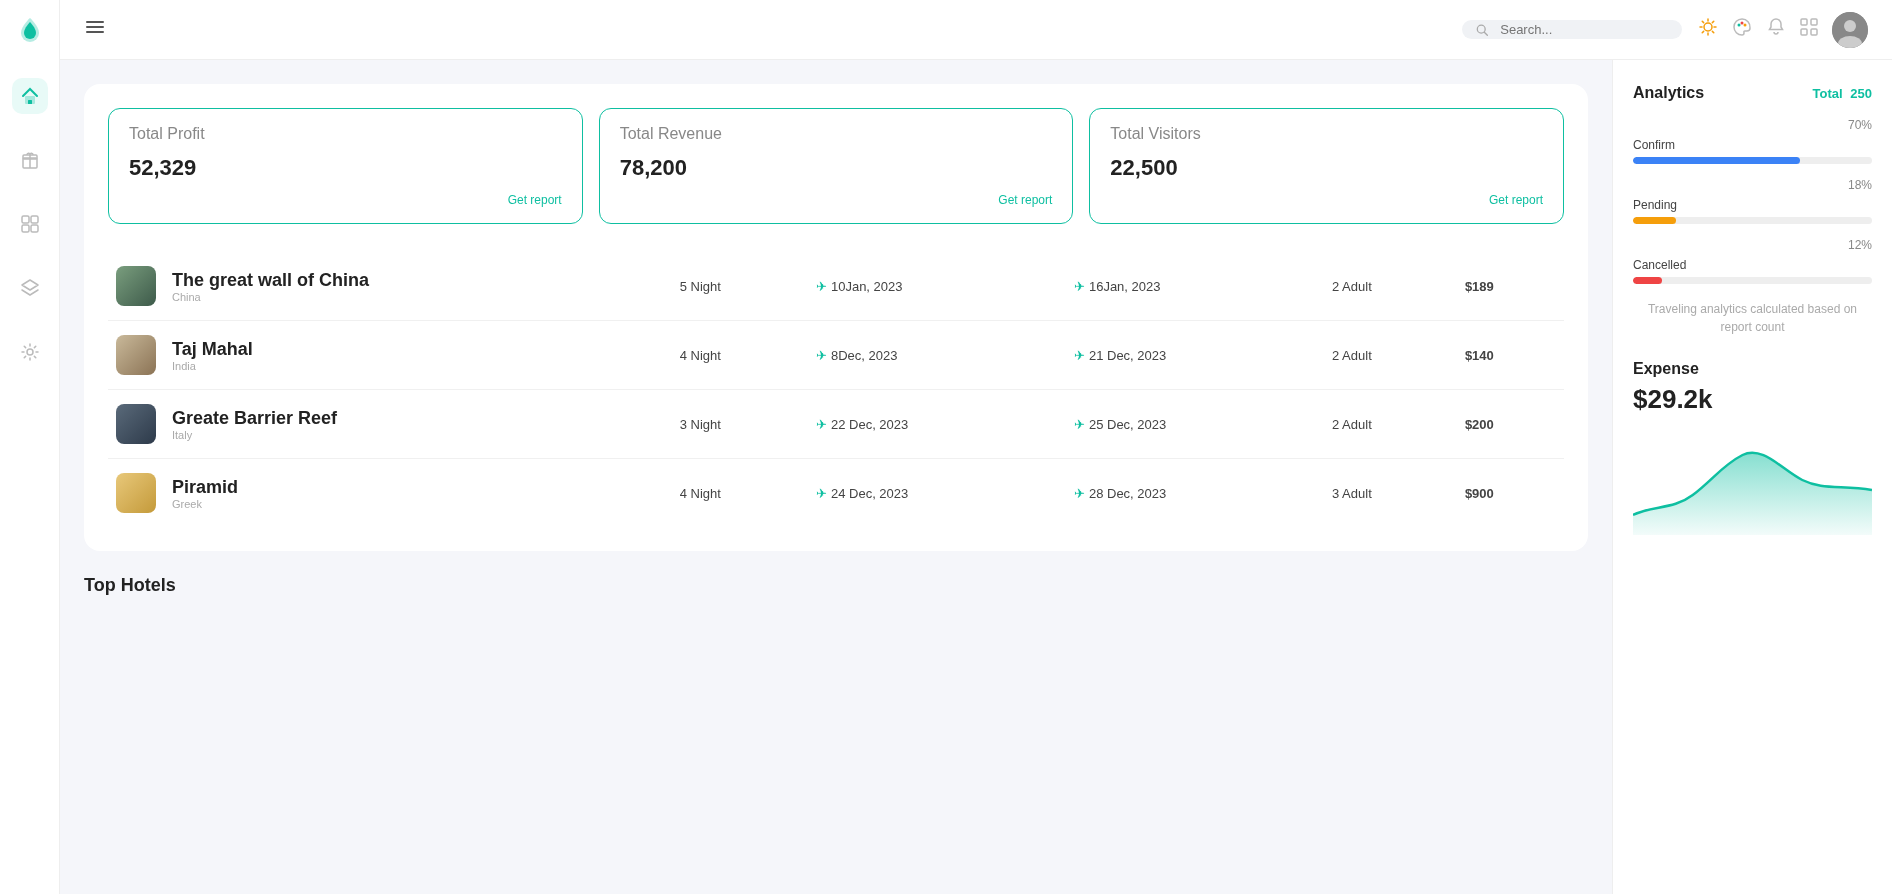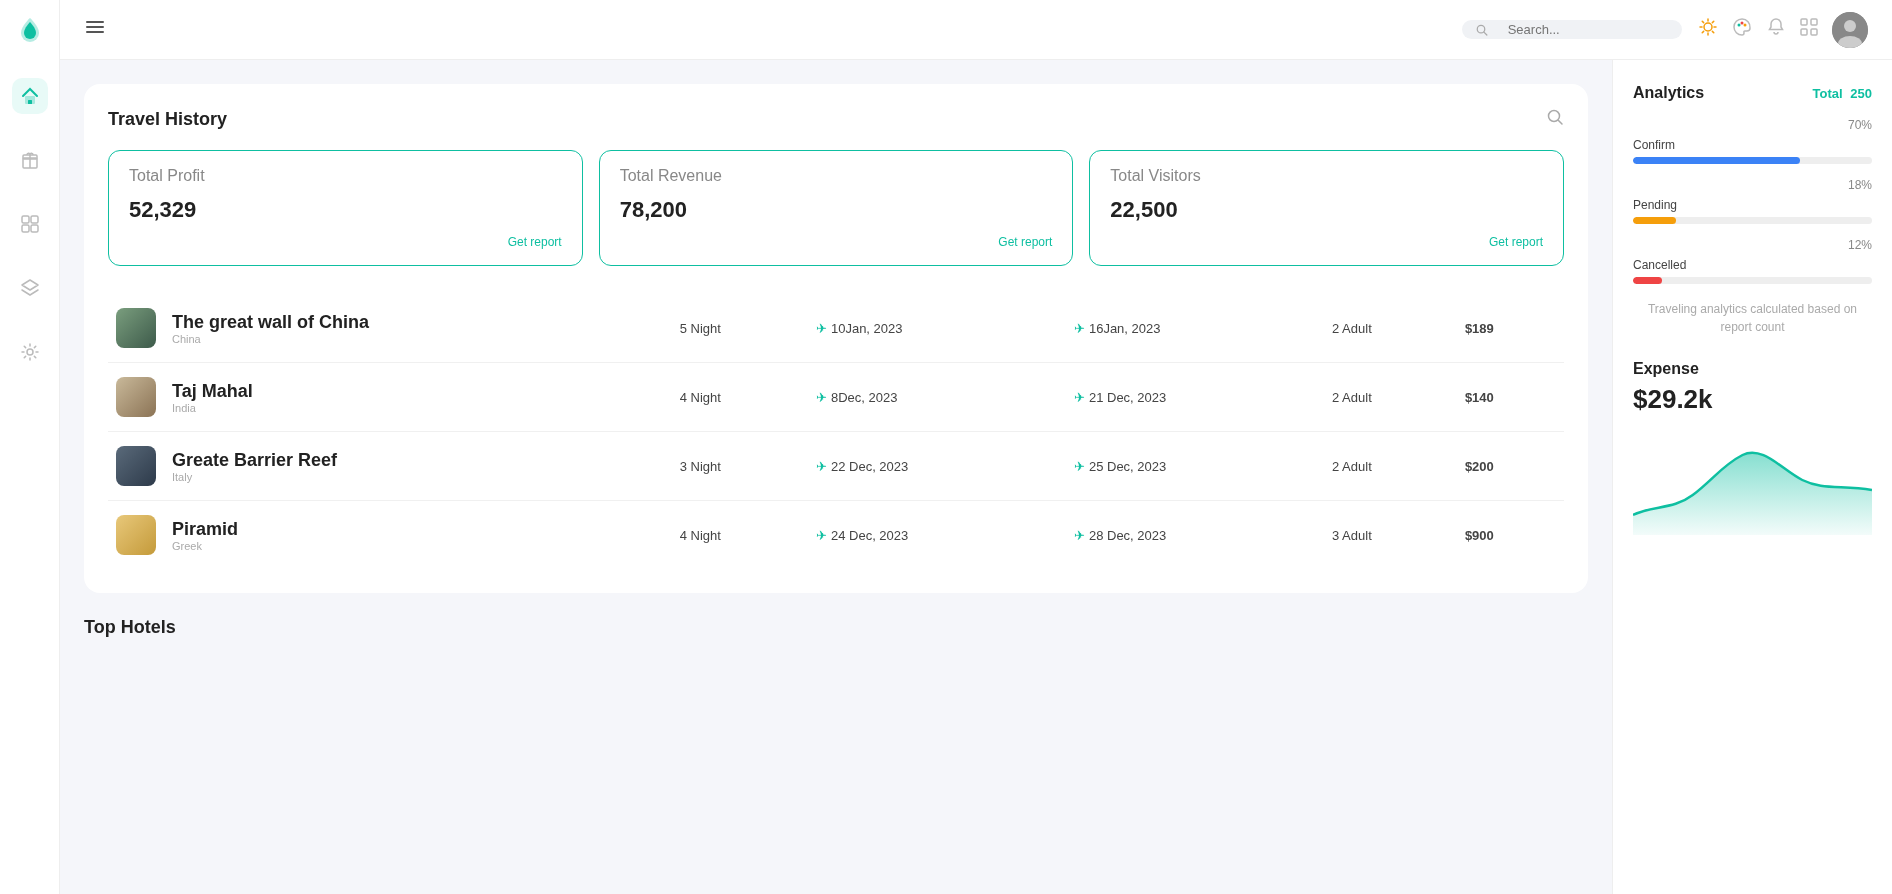--- a/index.html
+++ b/index.html
@@ -53,21 +53,21 @@
       color: #555;
       cursor: pointer;
     }
     .topbar .spacer { flex: 1; }
     .search-bar {
       display: flex;
       align-items: center;
       background: #f0f2f5;
       border-radius: 20px;
       padding: 2px 14px;
-      gap: 20px;
+      gap: 12px;
       width: 220px;
     }
     .search-bar input {
       border: none;
       background: transparent;
       outline: none;
       font-size: 13px;
       color: #888;
       width: 100%;
     }
@@ -394,29 +394,20 @@
         <ellipse cx="18" cy="32" rx="12" ry="8" fill="#ccc"></ellipse>
       </svg>
     </div>
   </div>
 </div>
 
 <div class="main-area">
   <div class="content-area">
 
     <div class="section-card">
-      <div class="section-header">
-        <span class="section-title">Travel History</span>
-        <span>
-          <svg width="18" height="18" viewBox="0 0 18 18" fill="none">
-            <circle cx="8" cy="8" r="5.5" stroke="#aaa" stroke-width="1.5"></circle>
-            <line x1="12.5" y1="12.5" x2="16" y2="16" stroke="#aaa" stroke-width="1.5" stroke-linecap="round"></line>
-          </svg>
-        </span>
-      </div>
 
       <div class="stat-cards">
         <div class="stat-card">
           <div class="stat-card-label">Total Profit</div>
           <div class="stat-card-value">52,329</div>
           <a class="stat-card-link">Get report</a>
         </div>
         <div class="stat-card">
           <div class="stat-card-label">Total Revenue</div>
           <div class="stat-card-value">78,200</div>

